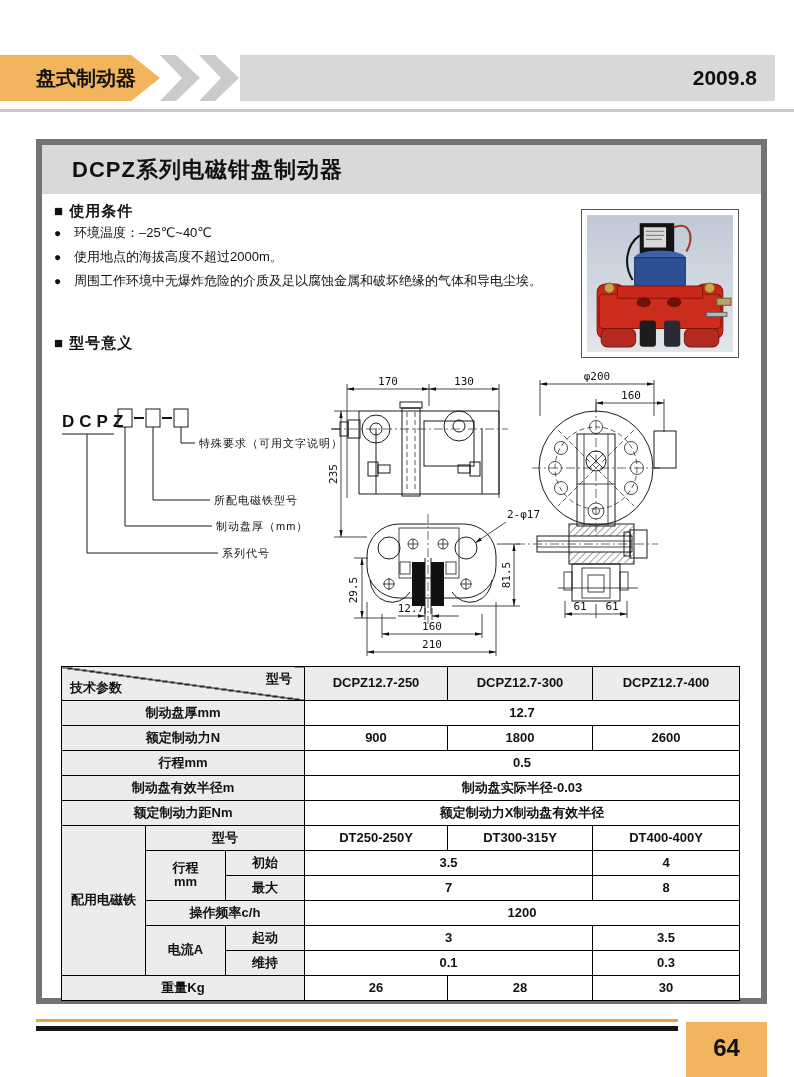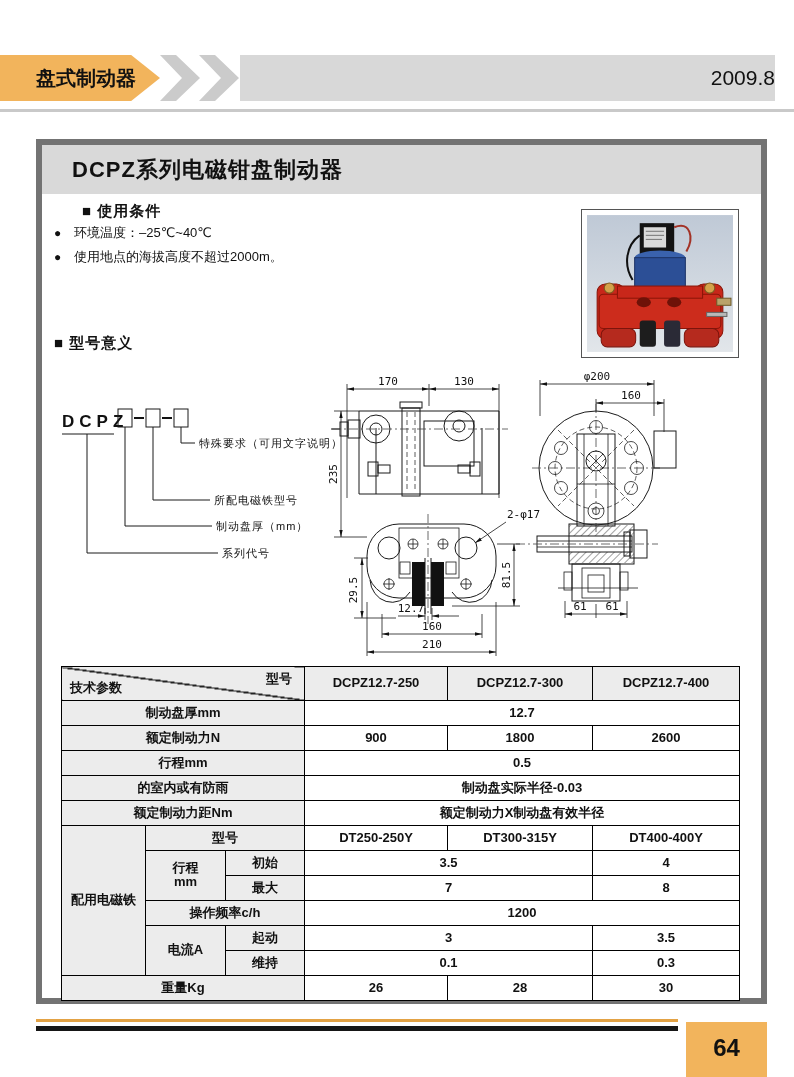--- a/index.html
+++ b/index.html
@@ -7,21 +7,21 @@
         font-family:"Liberation Sans","DejaVu Sans",sans-serif;color:#111;}
   
   .cat-tab{position:absolute;left:0;top:55px;width:160px;height:46px;background:#F2B45C;
            clip-path:polygon(0 0,82% 0,100% 50%,82% 100%,0 100%);}
   .cat-tab span{display:block;line-height:46px;padding-left:36px;font-size:20px;font-weight:bold;}
   .chev{position:absolute;top:55px;width:40px;height:46px;background:#CBCBCB;
         clip-path:polygon(0 0,40% 0,100% 50%,40% 100%,0 100%,55% 50%);}
   .chev.c1{left:160px}.chev.c2{left:199px}
   .date-band{position:absolute;left:240px;top:55px;width:535px;height:46px;background:#D8D8D8;
              text-align:right;line-height:46px;font-size:21px;padding-right:0;}
-  .date-band span{font-weight:400;}
+  .date-band span{padding-right:18px;font-weight:700;}
   .hdr-divider{position:absolute;left:0;top:109px;width:794px;height:3px;background:#C9C9C9;}
   
   .content-box{position:absolute;left:36px;top:139px;width:719px;height:853px;
                border:6px solid #737373;background:#fff;}
   .title-band{position:absolute;left:0;top:0;width:100%;height:49px;background:#D9D9D9;}
   .title-band span{display:block;line-height:49px;padding-left:30px;font-size:22px;font-weight:bold;letter-spacing:1px;}
   .sec-heading{position:absolute;font-size:15px;font-weight:bold;letter-spacing:1px;}
   .cond-item{position:absolute;left:12px;font-size:13px;white-space:nowrap;}
   .cond-item .blt{display:inline-block;width:20px;font-size:12px;}
   
@@ -70,24 +70,25 @@
     <span>2009.8</span>
   </div>
   <div class="hdr-divider"></div>
 
   <div class="content-box">
 
     <div class="title-band">
       <span>DCPZ系列电磁钳盘制动器</span>
     </div>
 
-    <div class="sec-heading" style="left:12px;top:57px;margin-left:28px;">■ 使用条件</div>
+    <div class="sec-heading" style="left:12px;top:57px;">■ 使用条件</div>
 
     <div class="cond-item" style="top:79px"><span class="blt">●</span><span>环境温度：–25℃~40℃</span></div>
     <div class="cond-item" style="top:103px"><span class="blt">●</span><span>使用地点的海拔高度不超过2000m。</span></div>
+    <div class="cond-item" style="top:127px"><span class="blt">●</span><span>周围工作环境中无爆炸危险的介质及足以腐蚀金属和破坏绝缘的气体和导电尘埃。</span></div>
 
     <div class="photo-frame">
       <svg viewBox="0 0 144 135">
         <defs>
           <linearGradient id="pbg" x1="0" y1="0" x2="0" y2="1">
             <stop offset="0" stop-color="#bfc9d6"></stop>
               <stop offset="1" stop-color="#e2e6ea"></stop>
           </linearGradient>
         </defs>
         <rect x="0" y="0" width="144" height="135" fill="url(#pbg)"></rect>
@@ -333,21 +334,21 @@
         <td class="hd" colspan="3">额定制动力N</td>
         <td class="val">900</td>
         <td class="val">1800</td>
         <td class="val">2600</td>
       </tr>
       <tr>
         <td class="hd" colspan="3">行程mm</td>
         <td class="val" colspan="3">0.5</td>
       </tr>
       <tr>
-        <td class="hd" colspan="3">的室内或有防雨</td>
+        <td class="hd" colspan="3">制动盘有效半径m</td>
         <td class="val" colspan="3">制动盘实际半径-0.03</td>
       </tr>
       <tr>
         <td class="hd" colspan="3">额定制动力距Nm</td>
         <td class="val" colspan="3">额定制动力X制动盘有效半径</td>
       </tr>
       <tr>
         <td class="hd" rowspan="6">配用电磁铁</td>
         <td class="hd" colspan="2">型号</td>
         <td class="val">DT250-250Y</td>

